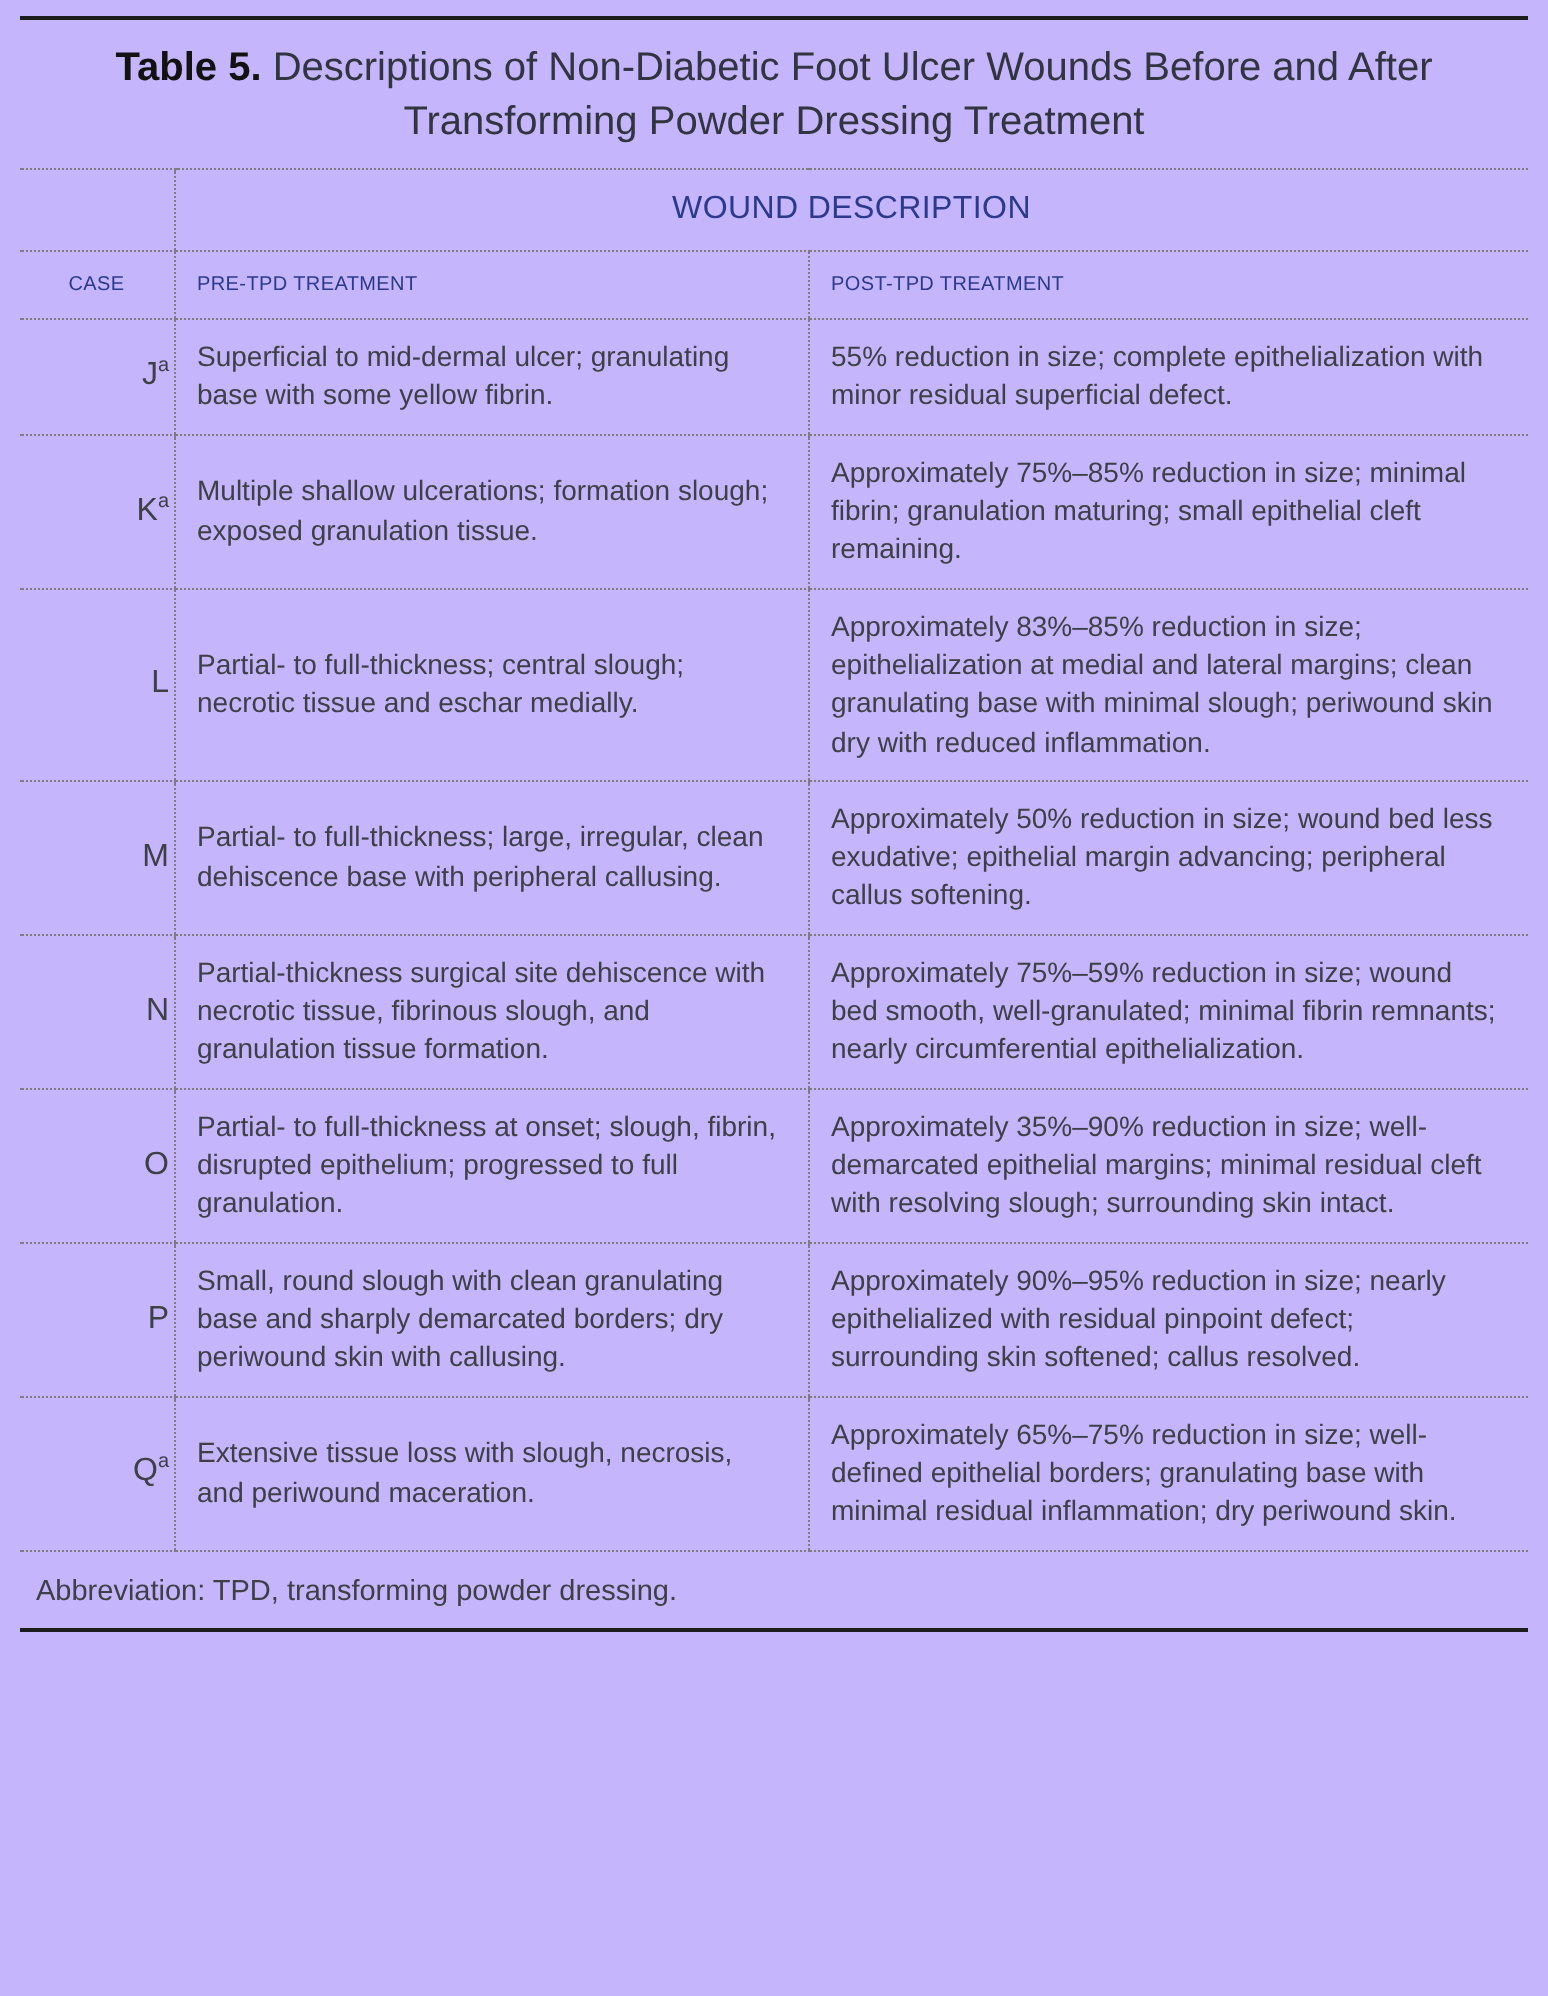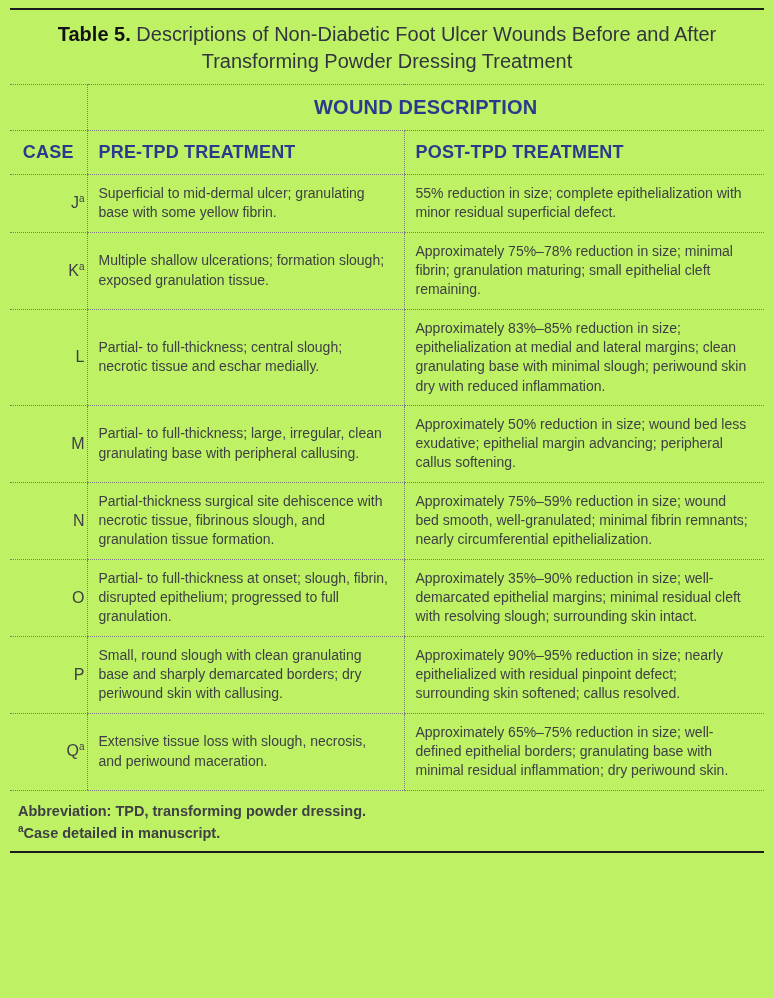--- a/index.html
+++ b/index.html
@@ -5,21 +5,21 @@
   * { margin: 0; padding: 0; box-sizing: border-box; }
   html, body { background: #ffffff; }
   body {
     font-family: "Liberation Sans", sans-serif;
     width: 774px;
   }
   .page {
     width: 774px;
     height: 998px;
     overflow: hidden;
-    background: #bef264;
+    background: #c4b5fd;
     padding: 8px 10px 0 10px;
   }
   .top-rule {
     border-top: 2px solid #1c1c1c;
     height: 0;
   }
   .title-block {
     width: 672px;
     margin: 0 auto;
     text-align: center;
@@ -44,30 +44,30 @@
   .wound-table th, .wound-table td {
     border-bottom: 1px dotted #7d7d7d;
   }
   .wound-table thead tr:first-child th {
     border-top: 1px dotted #7d7d7d;
   }
   .b-left { border-left: 1px dotted #7d7d7d; }
 
   .span-header {
     color: #2b3a8c;
-    font-weight: bold;
-    font-size: 20px;
+    font-weight: normal;
+    font-size: 16px;
     text-align: center;
     letter-spacing: 0.2px;
     padding: 11px 6px;
   }
   .col-header {
     color: #2b3a8c;
-    font-weight: bold;
-    font-size: 18px;
+    font-weight: normal;
+    font-size: 10px;
     letter-spacing: 0.2px;
     padding: 11px 6px 11px 11px;
     text-align: left;
   }
   .col-header.case {
     text-align: center;
     padding: 11px 2px;
   }
   .wound-table td {
     vertical-align: middle;
@@ -86,21 +86,20 @@
     line-height: 0;
   }
   td.text-cell {
     padding: 9px 12px 9px 11px;
   }
   .footnotes {
     padding: 9px 6px 0 8px;
     font-size: 14.5px;
     line-height: 1.55;
     color: #3e4045;
-    font-weight: bold;
   }
   .bottom-rule {
     border-top: 2px solid #1c1c1c;
     height: 0;
     margin-top: 7px;
   }
 </style>
 </head>
 <body>
 
@@ -132,32 +131,32 @@
     <tbody>
     <tr>
       <td class="case-cell"><span>J</span><sup>a</sup></td>
       <td class="text-cell b-left">Superficial to mid-dermal ulcer; granulating base with some yellow fibrin.</td>
       <td class="text-cell b-left">55% reduction in size; complete epithelialization with minor residual superficial defect.</td>
     </tr>
 
     <tr>
       <td class="case-cell"><span>K</span><sup>a</sup></td>
       <td class="text-cell b-left">Multiple shallow ulcerations; formation slough; exposed granulation tissue.</td>
-      <td class="text-cell b-left">Approximately 75%–78% reduction in size; minimal fibrin; granulation maturing; small epithelial cleft remaining.</td>
+      <td class="text-cell b-left">Approximately 75%–85% reduction in size; minimal fibrin; granulation maturing; small epithelial cleft remaining.</td>
     </tr>
 
     <tr>
       <td class="case-cell"><span>L</span><sup></sup></td>
       <td class="text-cell b-left">Partial- to full-thickness; central slough; necrotic tissue and eschar medially.</td>
       <td class="text-cell b-left">Approximately 83%–85% reduction in size; epithelialization at medial and lateral margins; clean granulating base with minimal slough; periwound skin dry with reduced inflammation.</td>
     </tr>
 
     <tr>
       <td class="case-cell"><span>M</span><sup></sup></td>
-      <td class="text-cell b-left">Partial- to full-thickness; large, irregular, clean granulating base with peripheral callusing.</td>
+      <td class="text-cell b-left">Partial- to full-thickness; large, irregular, clean dehiscence base with peripheral callusing.</td>
       <td class="text-cell b-left">Approximately 50% reduction in size; wound bed less exudative; epithelial margin advancing; peripheral callus softening.</td>
     </tr>
 
     <tr>
       <td class="case-cell"><span>N</span><sup></sup></td>
       <td class="text-cell b-left">Partial-thickness surgical site dehiscence with necrotic tissue, fibrinous slough, and granulation tissue formation.</td>
       <td class="text-cell b-left">Approximately 75%–59% reduction in size; wound bed smooth, well-granulated; minimal fibrin remnants; nearly circumferential epithelialization.</td>
     </tr>
 
     <tr>
@@ -175,18 +174,17 @@
     <tr>
       <td class="case-cell"><span>Q</span><sup>a</sup></td>
       <td class="text-cell b-left">Extensive tissue loss with slough, necrosis, and periwound maceration.</td>
       <td class="text-cell b-left">Approximately 65%–75% reduction in size; well-defined epithelial borders; granulating base with minimal residual inflammation; dry periwound skin.</td>
     </tr>
   </tbody>
   </table>
 
   <div class="footnotes">
     <div class="footnote"><sup></sup><span>Abbreviation: TPD, transforming powder dressing.</span></div>
-    <div class="footnote"><sup>a</sup><span>Case detailed in manuscript.</span></div>
   </div>
 
   <div class="bottom-rule"></div>
 
 </div>
 
 </body></html>

